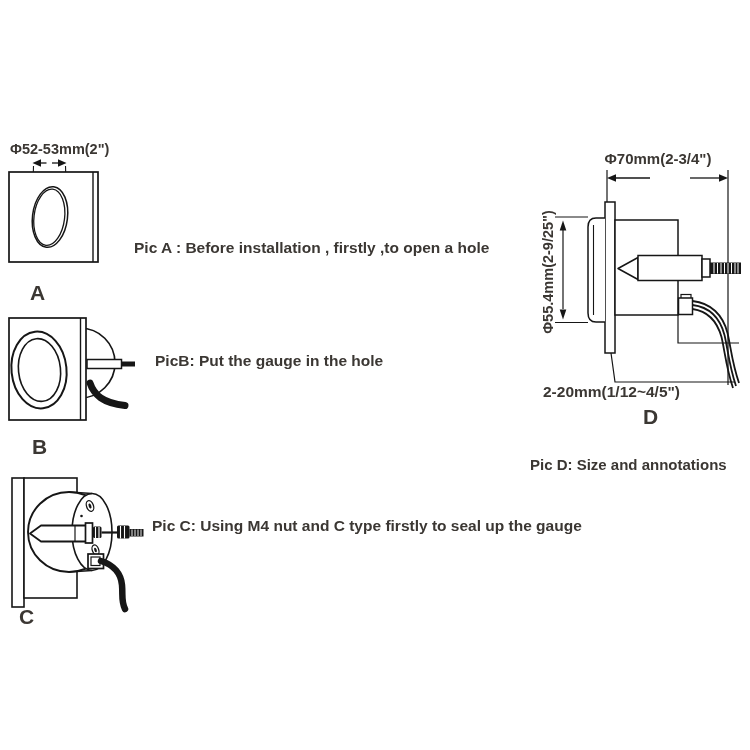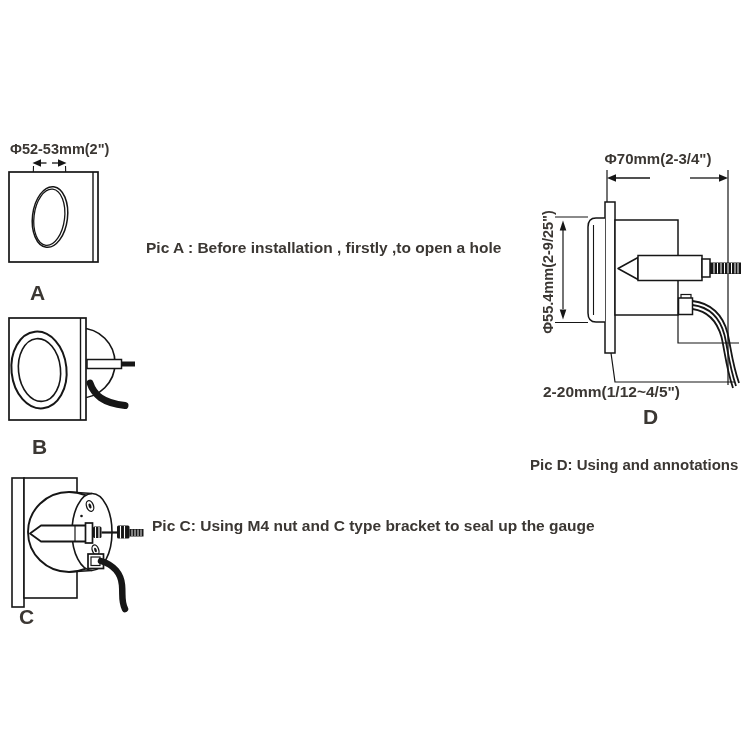--- a/index.html
+++ b/index.html
@@ -42,40 +42,41 @@
 
     <rect class="shape" stroke-width="1.7" x="9" y="32" width="89" height="90"></rect>
     <line class="ln" stroke-width="1.4" x1="93" y1="32" x2="93" y2="122"></line>
 
     <ellipse class="shape" stroke-width="1.5" cx="50" cy="77" rx="17.5" ry="30.5" transform="rotate(7 50 77)"></ellipse>
     <ellipse class="ln" stroke-width="1.3" cx="49.3" cy="77.3" rx="15.3" ry="28.3" transform="rotate(7 49.3 77.3)"></ellipse>
   </svg>
 
   <div class="txt figlabel" style="left:30px;top:281px;">A</div>
 
-  <div class="txt cap" style="left:146px;top:202px;line-height:18.7px;">
+  <div class="txt cap" style="left:134px;top:202px;line-height:18.7px;">
     <div>Pic A : Before installation , firstly ,to open a hole</div>
   </div>
 
   <svg width="150" height="130" style="left:0;top:300px;" viewBox="0 0 150 130">
 
     <circle class="shape" stroke-width="1.7" cx="80" cy="63" r="35"></circle>
 
     <path class="ln" stroke-width="7" stroke-linecap="round" d="M 90 83 C 94 95, 103 103, 125 105.5"></path>
 
     <rect class="shape" stroke-width="1.7" x="9" y="18" width="77" height="102"></rect>
     <line class="ln" stroke-width="1.4" x1="80.5" y1="18" x2="80.5" y2="120"></line>
 
     <ellipse class="shape" stroke-width="2" cx="39" cy="70" rx="27.5" ry="38.5" transform="rotate(-6 39 70)"></ellipse>
     <ellipse class="shape" stroke-width="1.6" cx="39.5" cy="70" rx="21" ry="31.5" transform="rotate(-6 39.5 70)"></ellipse>
 
     <rect class="shape" stroke-width="1.5" x="87" y="59.5" width="34.5" height="9"></rect>
     <rect class="solid" x="121.5" y="61.5" width="13.5" height="5"></rect>
   </svg>
 
+  <div class="txt cap" style="left:155px;top:352px;">PicB: Put the gauge in the hole</div>
   <div class="txt figlabel" style="left:32px;top:435px;">B</div>
 
   <svg width="155" height="150" style="left:5px;top:470px;" viewBox="0 0 155 150">
 
     <rect class="shape" stroke-width="1.6" x="7" y="8" width="12" height="129"></rect>
     <rect class="shape" stroke-width="1.6" x="19" y="8" width="53" height="120"></rect>
 
     <ellipse class="shape" stroke-width="1.9" cx="64" cy="62" rx="41" ry="40"></ellipse>
     <ellipse class="shape" stroke-width="1.6" cx="87" cy="62" rx="20" ry="38.5"></ellipse>
     <line class="ln" stroke-width="1.6" x1="64" y1="22" x2="87" y2="23.5"></line>
@@ -104,21 +105,21 @@
     <line class="wht" stroke-width="0.9" x1="127" y1="59.5" x2="127" y2="66"></line>
     <line class="wht" stroke-width="0.9" x1="130" y1="59.5" x2="130" y2="66"></line>
     <line class="wht" stroke-width="0.9" x1="133" y1="59.5" x2="133" y2="66"></line>
     <line class="wht" stroke-width="0.9" x1="136" y1="59.5" x2="136" y2="66"></line>
 
     <rect class="shape" stroke-width="1.7" x="83" y="84" width="15.5" height="14.5"></rect>
     <rect class="shape" stroke-width="1.2" x="86" y="87" width="9" height="8.5"></rect>
     <path class="ln" stroke-width="6.5" stroke-linecap="round" d="M 96 91 C 109 95, 116 104, 117 115 C 118 126, 116 131, 120 139"></path>
   </svg>
 
-  <div class="txt cap" style="left:152px;top:517px;">Pic C: Using M4 nut and C type bracket to seal up the gauge</div>
+  <div class="txt cap" style="left:152px;top:517px;">Pic C: Using M4 nut and C type firstly to seal up the gauge</div>
   <div class="txt figlabel" style="left:19px;top:605px;">C</div>
 
   <div class="txt dim" id="dimTopD" style="left:594px;top:150px;width:128px;font-size:15px;">Φ70mm(2-3/4")</div>
 
   <div class="txt dim" id="dimLeftD" style="left:479px;top:263px;width:140px;height:18px;">Φ55.4mm(2-9/25")</div>
 
   <svg width="220" height="250" style="left:530px;top:145px;" viewBox="0 0 220 250">
 
     <line class="ln" stroke-width="1.2" x1="198" y1="25" x2="198" y2="240"></line>
     <line class="ln" stroke-width="1.2" x1="77" y1="25" x2="77" y2="57"></line>
@@ -158,15 +159,15 @@
     <path class="ln" stroke-width="1.8" d="M 162.5 156 C 181 158, 193 170, 197.5 188 C 201 203, 202 218, 209 238"></path>
     <path class="ln" stroke-width="1.8" d="M 162.5 160 C 179 162, 190 173, 194.5 190 C 198 205, 199 220, 206 241"></path>
     <path class="ln" stroke-width="1.8" d="M 162.5 164 C 177 166, 187 176, 191.5 192 C 195 207, 196 222, 203 243"></path>
 
     <polyline class="ln" stroke-width="1.2" points="148,170 148,198 209,198"></polyline>
     <polyline class="ln" stroke-width="1.2" points="81,208 85,237 204,237"></polyline>
   </svg>
 
   <div class="txt cap" style="left:543px;top:383px;">2-20mm(1/12~4/5")</div>
   <div class="txt figlabel" style="left:643px;top:405px;">D</div>
-  <div class="txt" style="left:530px;top:456px;font-size:15px;">Pic D: Using and annotations</div>
+  <div class="txt" style="left:530px;top:456px;font-size:15px;">Pic D: Size and annotations</div>
 
 </div>
 
 </body></html>

